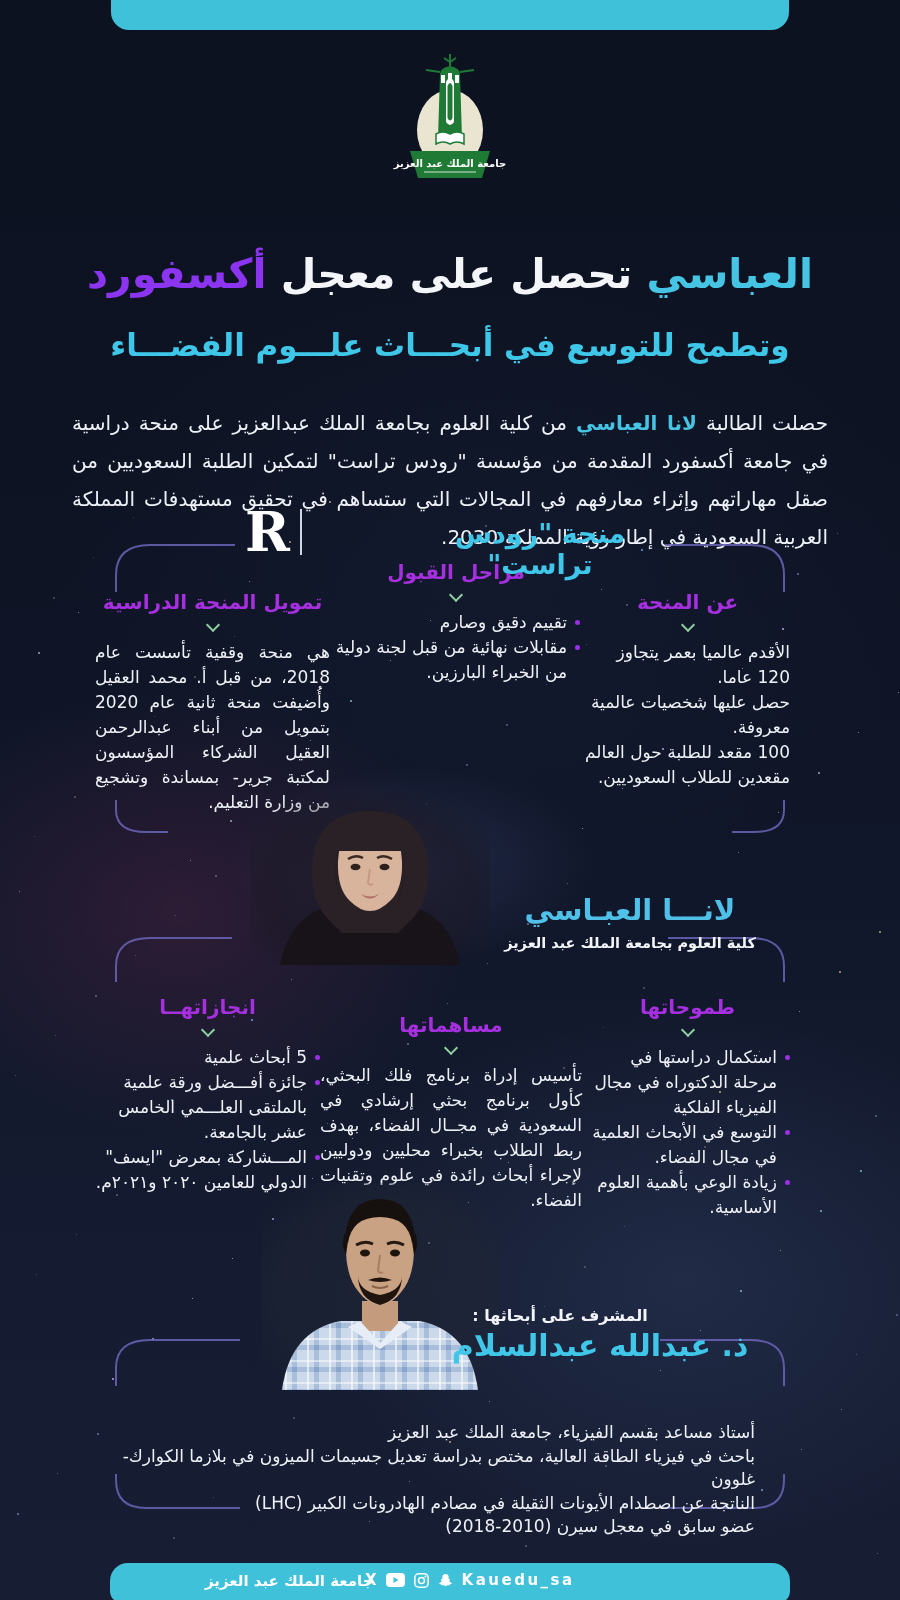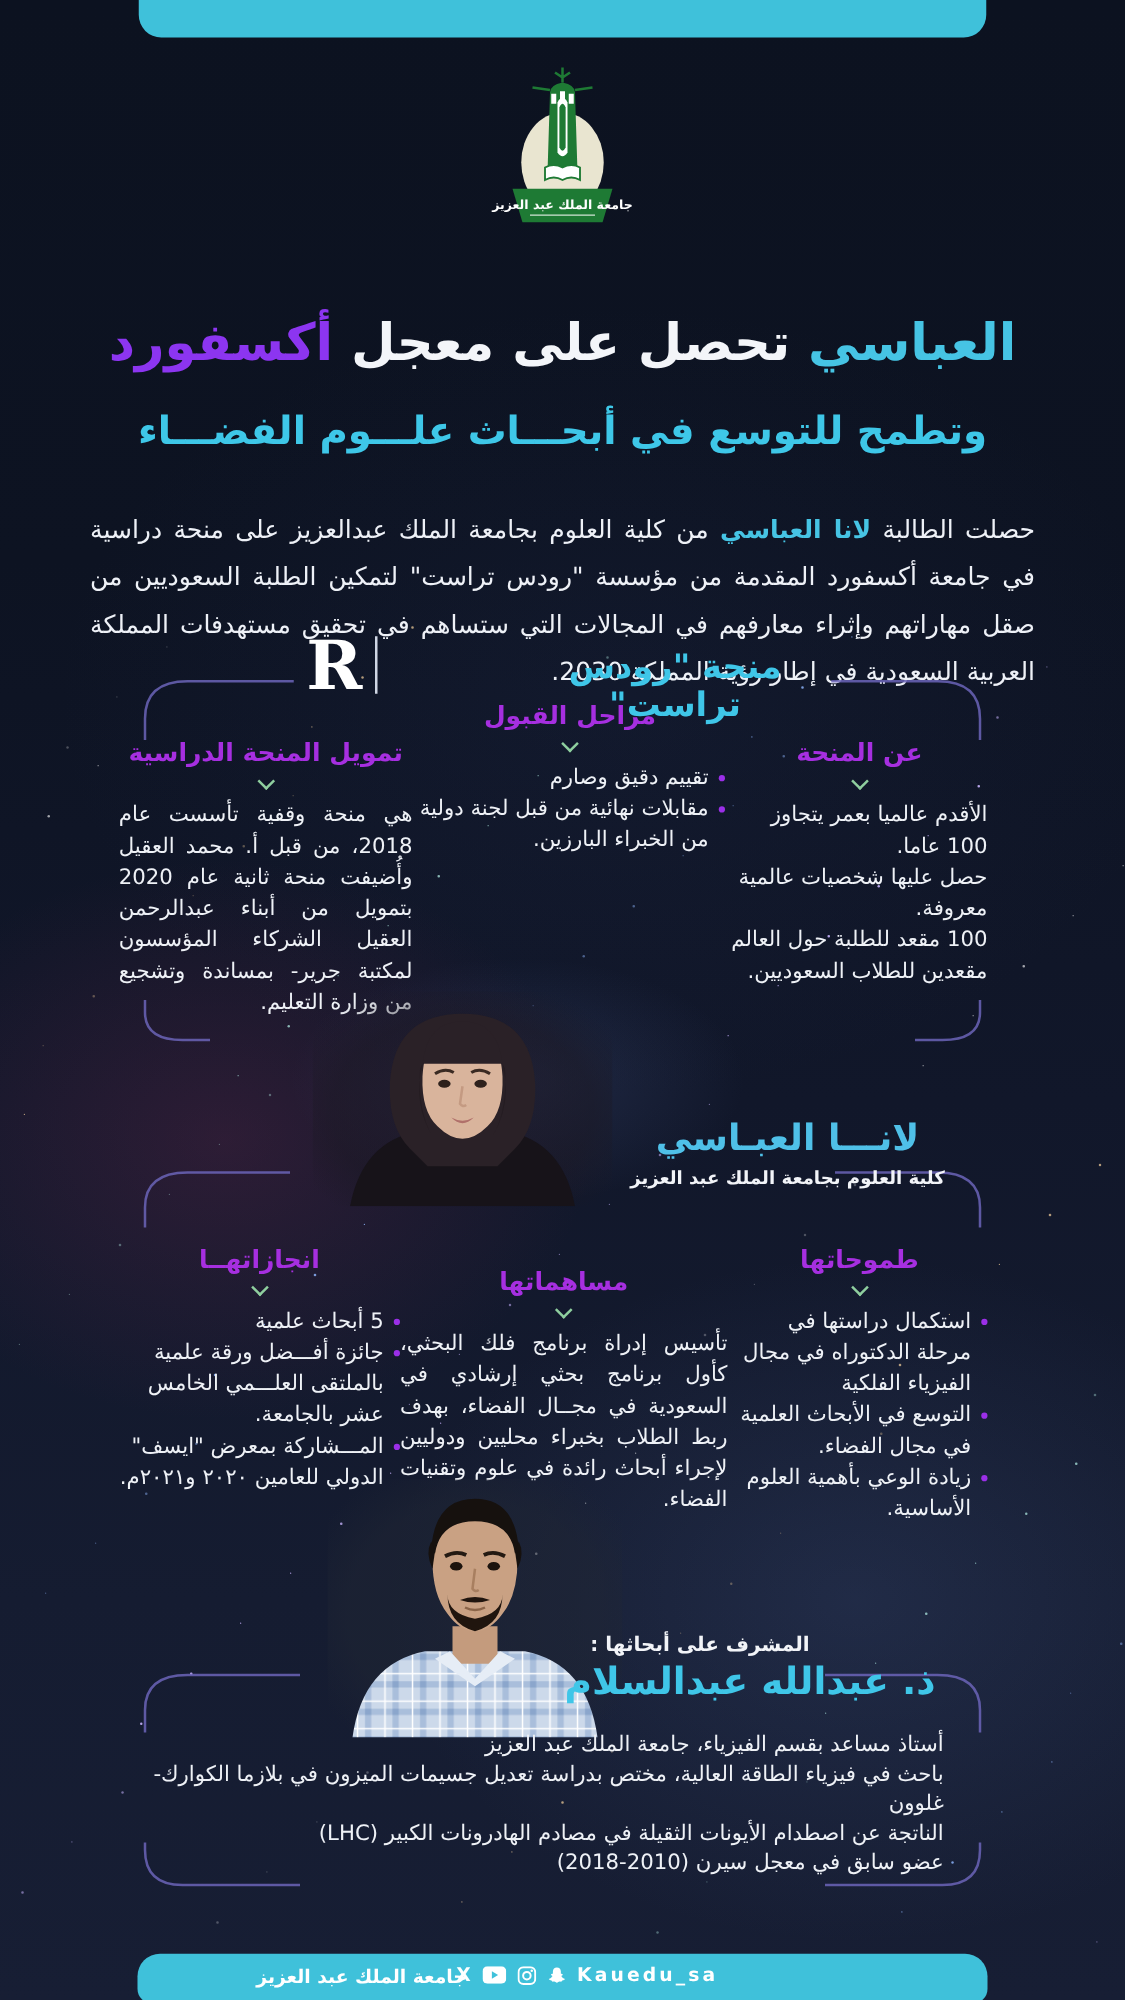--- a/index.html
+++ b/index.html
@@ -47,21 +47,21 @@
   .rh-mark{font-size:54px;font-weight:700;color:#ffffff;line-height:0.9;
            font-family:"DejaVu Serif","Liberation Serif",serif;}
   .rh-div{width:2px;height:46px;background:#cfd6e4;}
   .rh-text div:first-child{font-size:23px;font-weight:700;color:#ffffff;letter-spacing:1px;
            font-family:"DejaVu Sans","Liberation Sans",sans-serif;}
   .rh-text div:last-child{font-size:23px;font-weight:300;color:#c3ccd8;letter-spacing:3px;}
   .person-name{font-size:29px;font-weight:700;color:#4fc0e8;text-align:center;}
   .person-sub{font-size:14.5px;font-weight:700;color:#f2f4f8;text-align:center;}
   .sup-label{font-size:16px;font-weight:700;color:#f2f4f8;text-align:center;}
   .sup-name{font-size:30px;font-weight:700;color:#3fc6e8;text-align:center;}
-  .bio{font-size:17px;line-height:23.5px;color:#eef1f6;text-align:right;}
+  .bio{font-size:17px;line-height:23.5px;color:#eef1f6;text-align:right;margin-top:36px;}
   .footer{left:110px;top:1563px;width:680px;height:40px;background:#3fc1da;
           border-radius:18px 18px 12px 12px;}
   .f-uni{position:absolute;left:95px;top:9px;font-size:15px;font-weight:700;color:#fff;}
   .f-social{position:absolute;left:255px;top:8px;display:flex;align-items:center;gap:9px;}
   .f-handle{font-size:15px;font-weight:700;color:#fff;letter-spacing:2.5px;}
   .icn{display:inline-flex;}
   svg{display:block;}
 </style>
 </head>
 <body>
@@ -244,21 +244,21 @@
   <div class="abs rhodes-logo" style="left:245px;top:508px;">
     <div class="rh-mark">R</div>
     <div class="rh-div"></div>
   </div>
   <div class="abs rtl sec-title" style="left:420px;top:518px;width:240px;">منحة "رودس تراست"</div>
 
   <div class="col rtl" style="left:585px;top:590px;width:205px;">
     <div class="col-h">عن المنحة</div>
     <div class="chev"></div>
     <div class="col-body align-r">
-      <div>الأقدم عالميا بعمر يتجاوز 100 عاما.</div>
+      <div>الأقدم عالميا بعمر يتجاوز 120 عاما.</div>
       <div>حصل عليها شخصيات عالمية معروفة.</div>
       <div>100 مقعد للطلبة حول العالم مقعدين للطلاب السعوديين.</div>
     </div>
   </div>
 
   <div class="col rtl" style="left:332px;top:560px;width:248px;">
     <div class="col-h">مراحل القبول</div>
     <div class="chev"></div>
     <div class="col-body">
       <div class="b-row">

